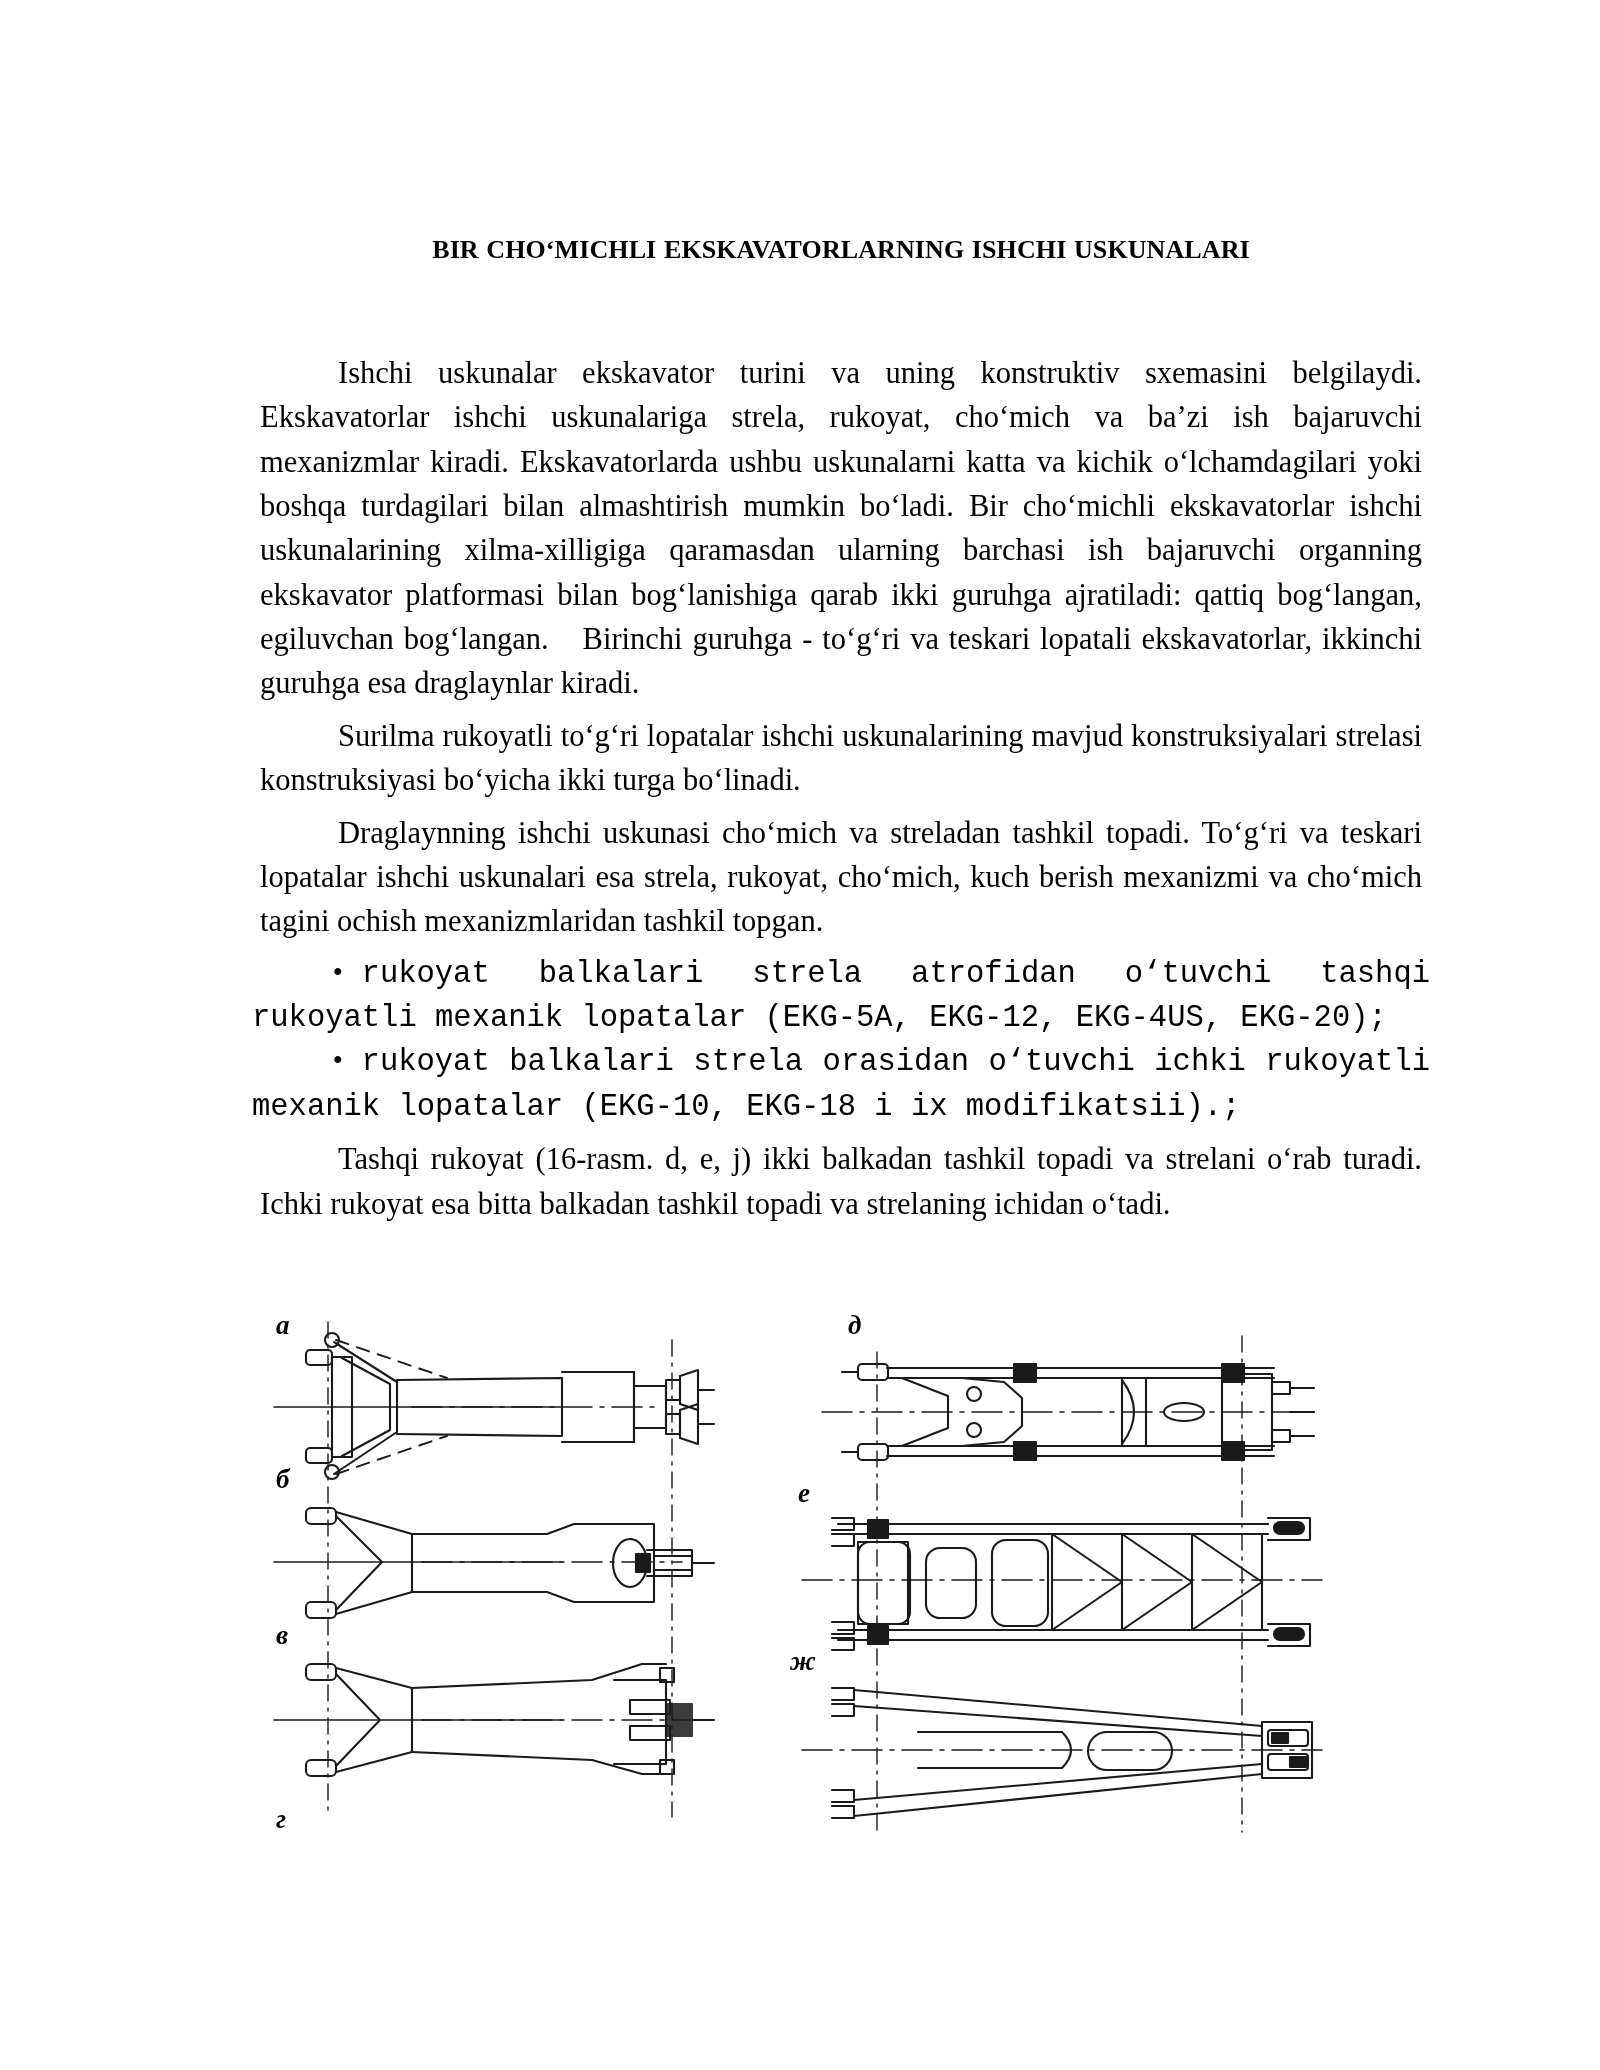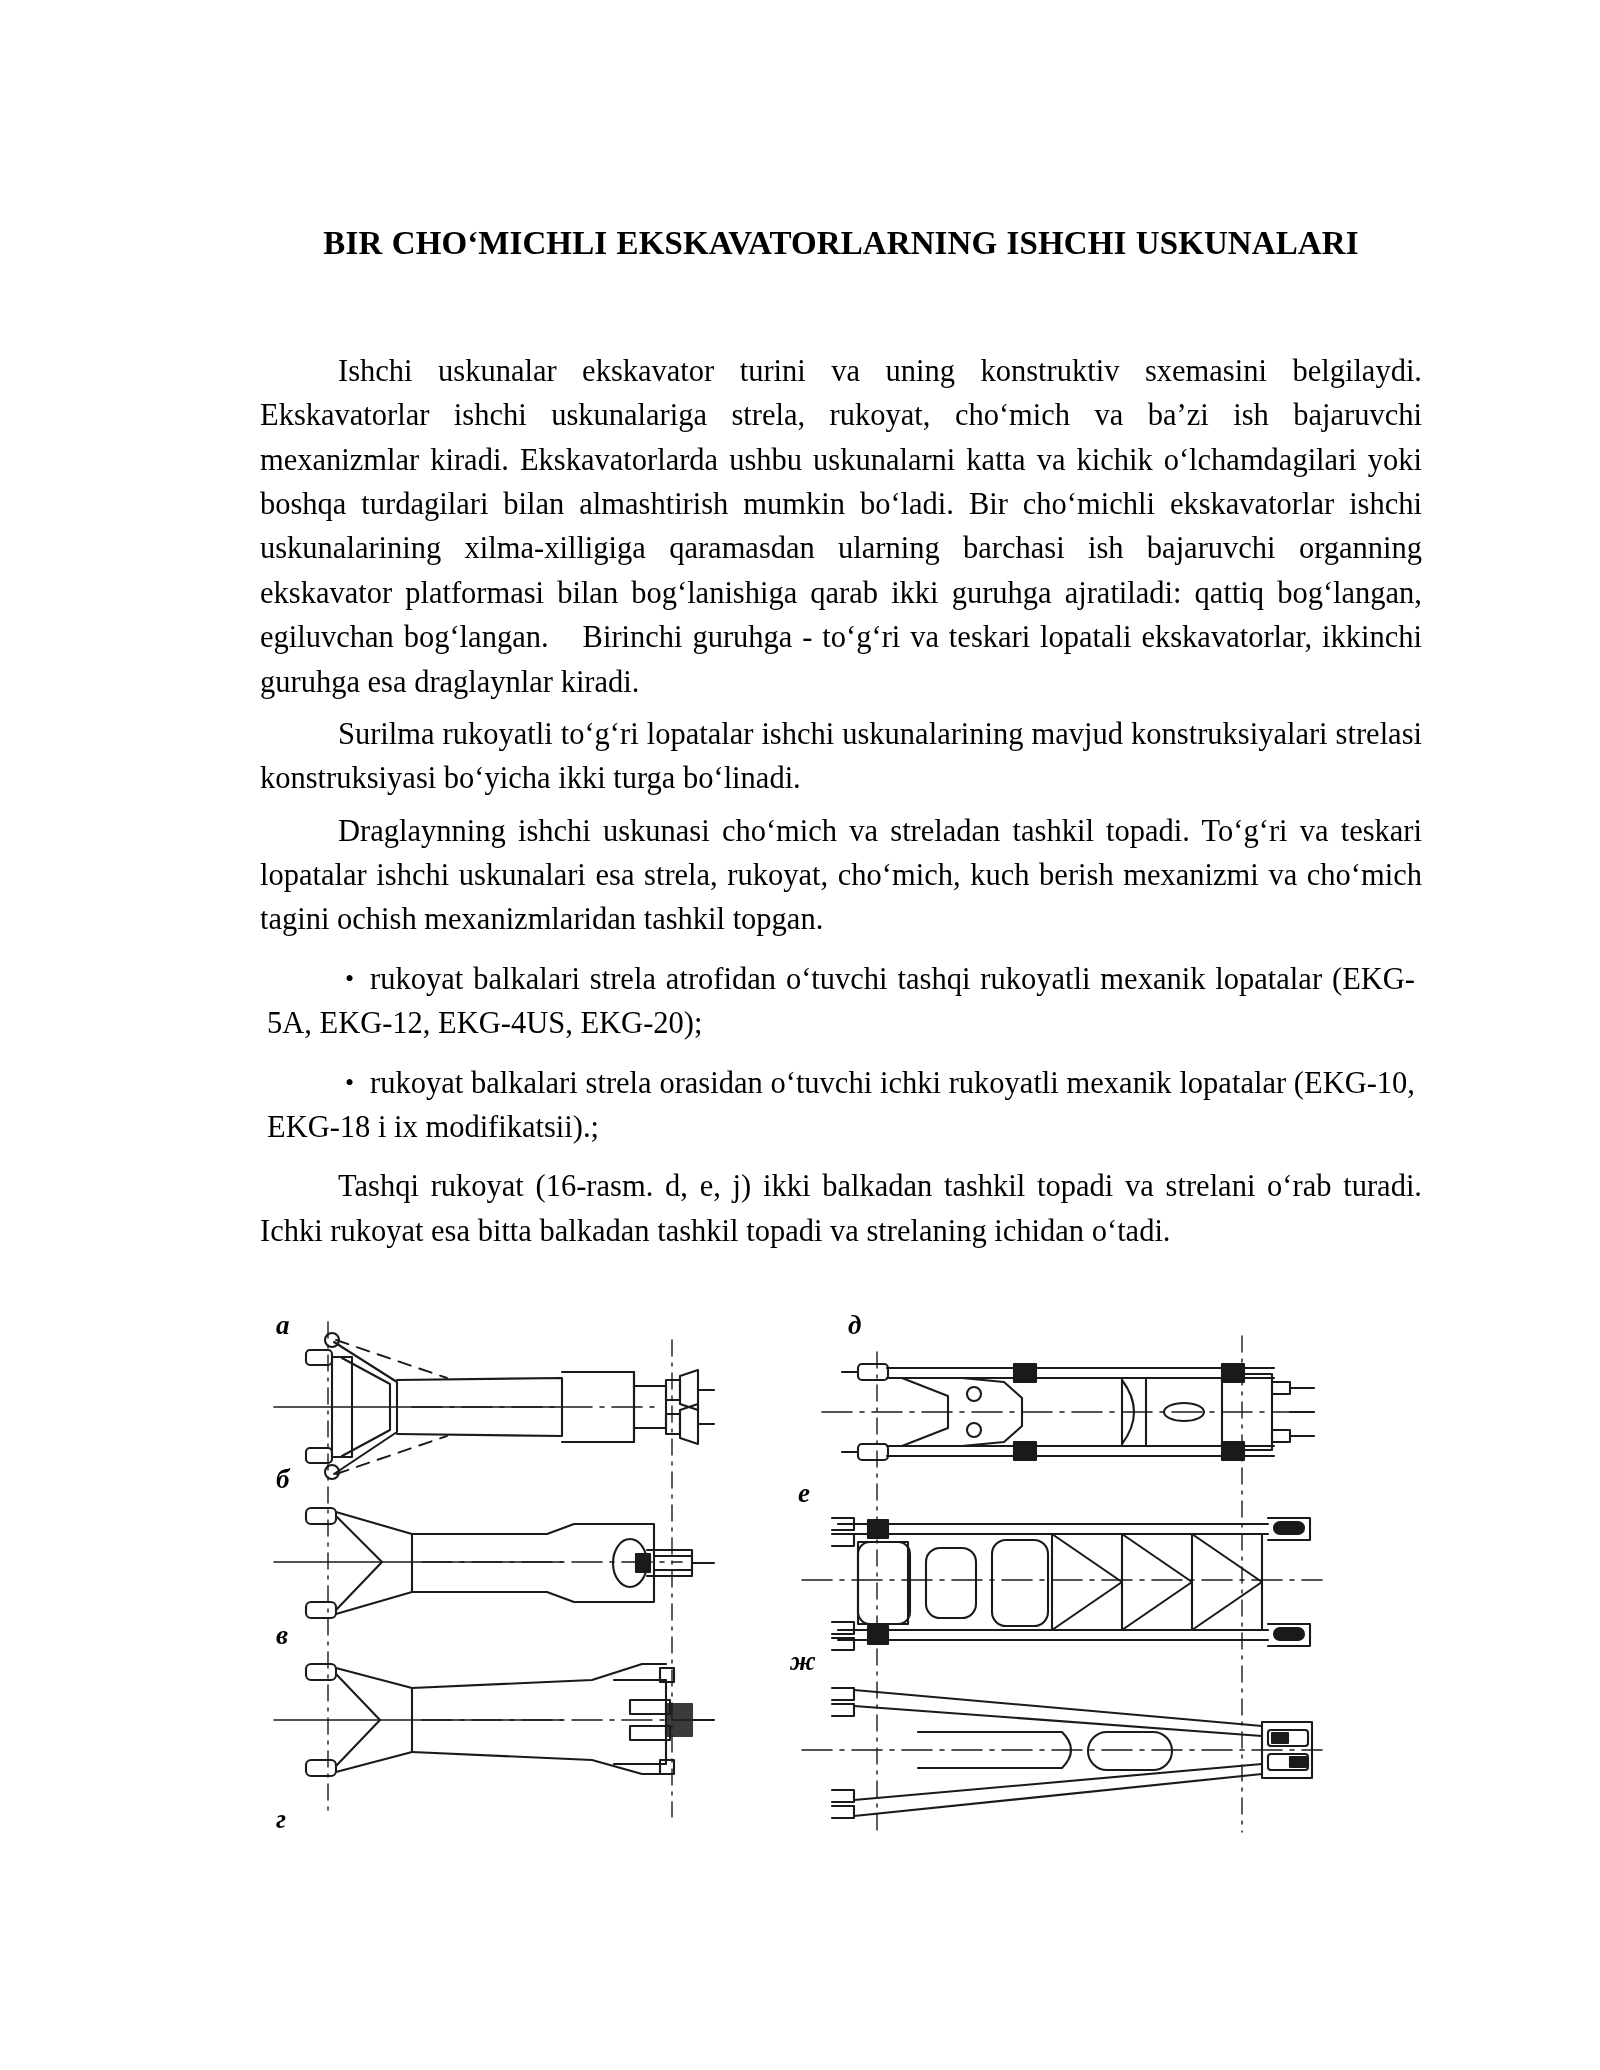--- a/index.html
+++ b/index.html
@@ -21,44 +21,45 @@
   }
   .content {
     position: absolute;
     left: 252px;
     top: 0;
     width: 1178px;
   }
   .doc-title {
     text-align: center;
     font-weight: bold;
-    font-size: 33px;
+    font-size: 26px;
     line-height: 1.30;
     letter-spacing: 0.1px;
-    margin: 0;
+    margin: 11px;
     padding-top: 222px;
     word-spacing: 1px;
   }
   .body-block {
     margin-top: 84px;
     font-size: 30.5px;
     line-height: 1.455;
   }
   p.para {
     margin: 8px;
     text-align: justify;
     text-justify: inter-word;
     text-indent: 78px;
     hyphens: none;
   }
   p.bullet {
-    margin: 15px;
+    margin: 0;
     text-align: justify;
     text-indent: 78px;
     hyphens: none;
+    font-family: Liberation Mono, monospace;
   }
   .bullet-mark {
     font-size: 26px;
     vertical-align: 2px;
     padding-right: 16px;
   }
   .ital {
   }
   .wgap {
     display: inline-block;

